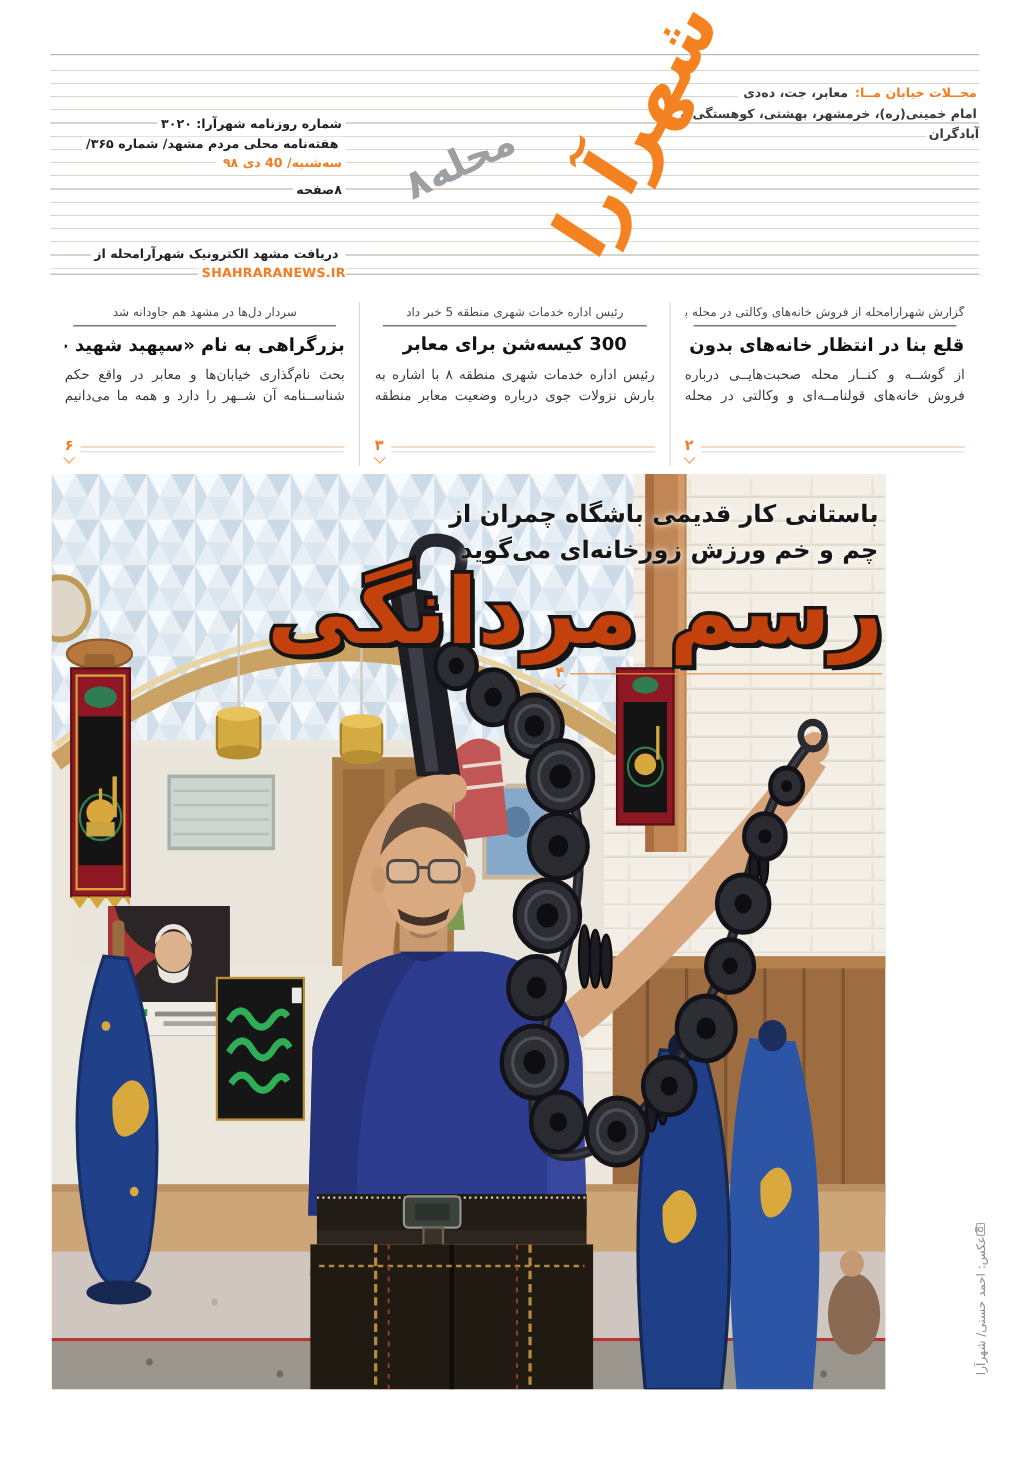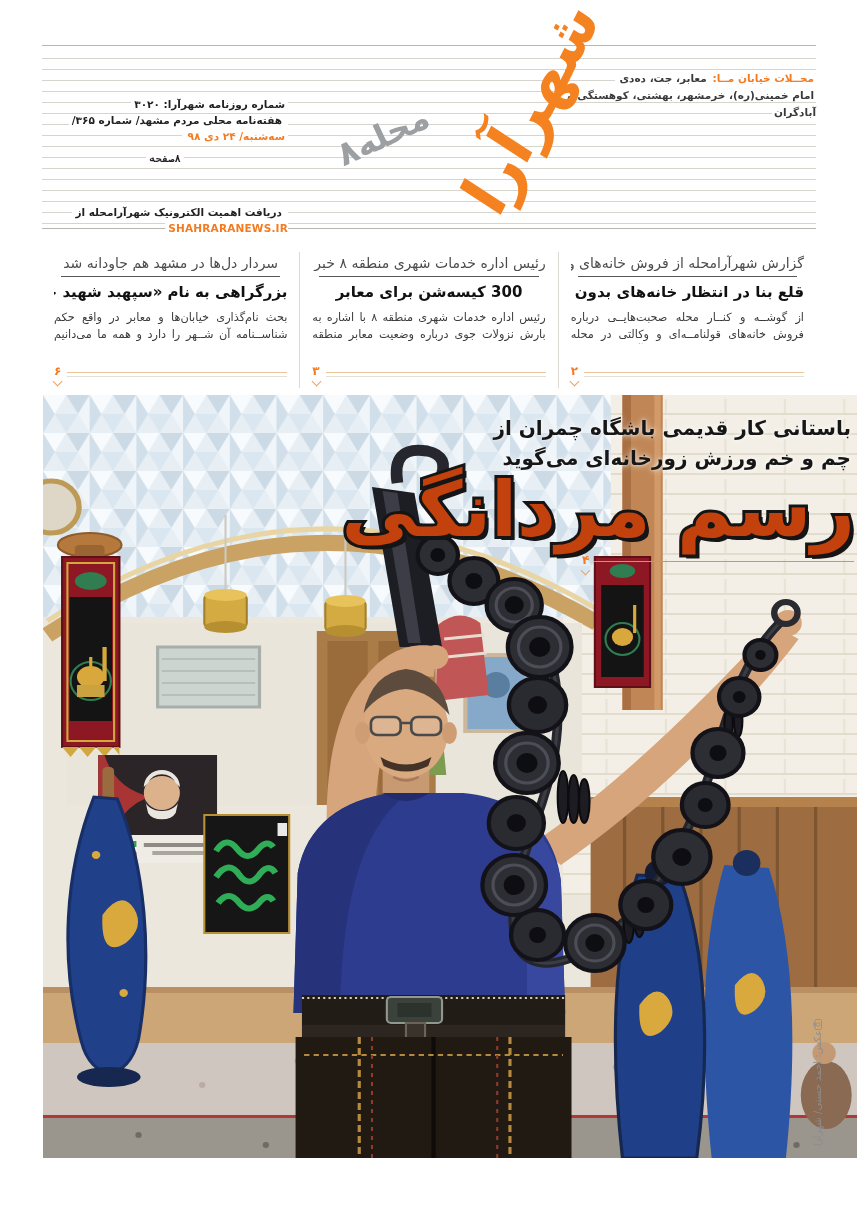--- a/index.html
+++ b/index.html
@@ -8,50 +8,50 @@
 
   
   .rule{position:absolute;left:42px;width:774px;height:1px;background:#b9b6b0;}
   .rule.top{top:45px;}
   .rule.bottom{top:228px;}
   .hdr-lines{position:absolute;left:42px;top:58px;width:774px;height:166px;
     background:repeating-linear-gradient(to bottom,#d7d4ce 0 1px,transparent 1px 11px);}
   .mast-left{position:absolute;left:42px;top:96px;width:246px;direction:rtl;font-size:10.5px;
     font-weight:bold;line-height:16px;color:#231f20;text-align:right;}
   .mast-left span{background:#fff;padding:0 3px;}
-  .pages-line{text-align:center;margin-top:7px;font-family:Liberation Mono, monospace;}
+  .pages-line{text-align:right;margin-top:7px;}
   .ever-line{margin-top:37px;}
   .orange{color:#f47b20;}
   .site{direction:ltr;display:inline-block;letter-spacing:.2px;}
   .mast-right{position:absolute;right:42px;top:70px;width:262px;font-size:10.5px;font-weight:bold;
     line-height:17px;text-align:right;color:#3a3a3a;}
   .mast-right span{background:#fff;padding:0 2px;}
   .logo-wrap{position:absolute;left:400px;top:12px;width:170px;height:225px;}
   .logo-main{position:absolute;left:18px;top:58px;font-size:64px;font-weight:bold;color:#f58220;
     transform:rotate(-63deg) skewX(-6deg);transform-origin:50% 50%;white-space:nowrap;}
   .logo-sub{position:absolute;left:-66px;top:104px;font-size:33px;font-weight:bold;color:#9da0a3;
     transform:rotate(-25deg);white-space:nowrap;}
 
   
   .teasers{position:absolute;top:252px;left:42px;width:774px;height:136px;display:flex;direction:rtl;}
   .teaser{flex:1;display:flex;flex-direction:column;padding:0 12px;min-width:0;}
   .teaser:not(:last-child){border-inline-end:1px solid #dcd9d3;}
-  .t-kicker{font-size:14px;color:#4c4c4e;text-align:center;white-space:nowrap;overflow:hidden;margin-top:3px;}
+  .t-kicker{font-size:10px;color:#4c4c4e;text-align:center;white-space:nowrap;overflow:hidden;margin-top:3px;}
   .t-rule{border-top:1px solid #56575b;width:94%;margin:5px auto 6px;}
   .t-headline{font-size:15px;font-weight:bold;color:#111;text-align:center;white-space:nowrap;overflow:hidden;}
   .t-body{font-size:11.3px;color:#3c3c3c;text-align:justify;line-height:16.5px;margin-top:9px;height:34px;overflow:hidden;}
   .marker{display:flex;align-items:flex-start;direction:ltr;margin-top:auto;margin-bottom:3px;gap:6px;}
   .m-digit{display:flex;flex-direction:column;align-items:center;line-height:10px;}
   .m-num{color:#f47b20;font-size:12px;font-weight:bold;}
   .chev{width:6px;height:6px;border-left:1.6px solid #f4a05c;border-bottom:1.6px solid #f4a05c;
     transform:rotate(-45deg);margin-top:2px;}
   .m-line{flex:1;height:3px;border-top:1px solid #eec49a;border-bottom:1px solid #e2dfd8;margin-top:6px;}
 
   
-  .photo{position:absolute;left:43px;top:395px;width:814px;height:763px;overflow:hidden;background:#ece7dc;}
+  .photo{position:absolute;left:43px;top:395px;width:695px;height:763px;overflow:hidden;background:#ece7dc;}
   .photo svg{position:absolute;left:0;top:0;width:100%;height:100%;}
   .ph-kicker{position:absolute;top:18px;right:6px;z-index:4;text-align:right;font-size:20px;font-weight:bold;
     color:#161616;line-height:30px;white-space:nowrap;text-shadow:0 0 7px rgba(255,255,255,.85),0 0 3px rgba(255,255,255,.7);}
   .ph-headline{position:absolute;top:70px;right:2px;z-index:4;font-size:76px;font-weight:bold;color:#c2410c;
     white-space:nowrap;-webkit-text-stroke:6px #151515;paint-order:stroke fill;
     text-shadow:4px 4px 0 #151515;}
   .ph-marker{position:absolute;top:160px;right:3px;width:272px;z-index:4;display:flex;direction:ltr;gap:5px;}
   .ph-marker .m-line{border-top:1.5px solid #ec8e3e;border-bottom:none;}
   .photo-credit{position:absolute;left:812px;top:1146px;z-index:5;transform:rotate(-90deg);
     transform-origin:top left;white-space:nowrap;direction:rtl;font-size:10px;color:#8d8d8d;}
@@ -62,25 +62,25 @@
 
 <div class="page">
 
   <div class="rule top"></div>
   <div class="hdr-lines"></div>
   <div class="rule bottom"></div>
 
   <div class="mast-left">
     <div><span>شماره روزنامه شهرآرا: ۳۰۲۰</span></div>
     <div>
-      <span><span>هفته‌نامه محلی مردم مشهد/ شماره ۳۶۵/</span><span class="orange">سه‌شنبه/ ۲۴ دی ۹۸</span></span>
+      <span><span>هفته‌نامه محلی مردم مشهد/ شماره ۳۶۵/</span><span class="orange">سه‌شنبه/ 40 دی ۹۸</span></span>
     </div>
     <div class="pages-line"><span>۸صفحه</span></div>
     <div class="ever-line">
-      <span><span>دریافت اهمیت الکترونیک شهرآرامحله از </span><b class="orange site">SHAHRARANEWS.IR</b></span>
+      <span><span>دریافت مشهد الکترونیک شهرآرامحله از </span><b class="orange site">SHAHRARANEWS.IR</b></span>
     </div>
   </div>
 
   <div class="mast-right">
     <div>
       <span><b class="orange">محــلات خیابان مــا: </b><span>معابر، جت، ده‌دی</span></span>
     </div>
     <div><span>امام خمینی(ره)، خرمشهر، بهشتی، کوهستگی و آبادگران</span></div>
   </div>
 
@@ -97,21 +97,21 @@
       <div class="t-body">از گوشــه و کنــار محله صحبت‌هایــی درباره فروش خانه‌های قولنامــه‌ای و وکالتی در محله بهشــتی به ویژه خیابــان جهان‌آرا و امید به گوشــمان رسیده بود...</div>
       <div class="marker">
         <div class="m-digit">
             <span class="m-num">۲</span>
             <span class="chev"></span>
           </div>
         <div class="m-line"></div>
       </div>
     </div>
     <div class="teaser">
-      <div class="t-kicker">رئیس اداره خدمات شهری منطقه ۸ خبر داد</div>
+      <div class="t-kicker">رئیس اداره خدمات شهری منطقه 5 خبر داد</div>
       <div class="t-rule"></div>
       <div class="t-headline">300 کیسه‌شن برای معابر</div>
       <div class="t-body">رئیس اداره خدمات شهری منطقه ۸ با اشاره به بارش نزولات جوی درباره وضعیت معابر منطقه گفت: اوایل هفته شاهد بارش برف و باران بودیم...</div>
       <div class="marker">
         <div class="m-digit">
             <span class="m-num">۳</span>
             <span class="chev"></span>
           </div>
         <div class="m-line"></div>
       </div>

